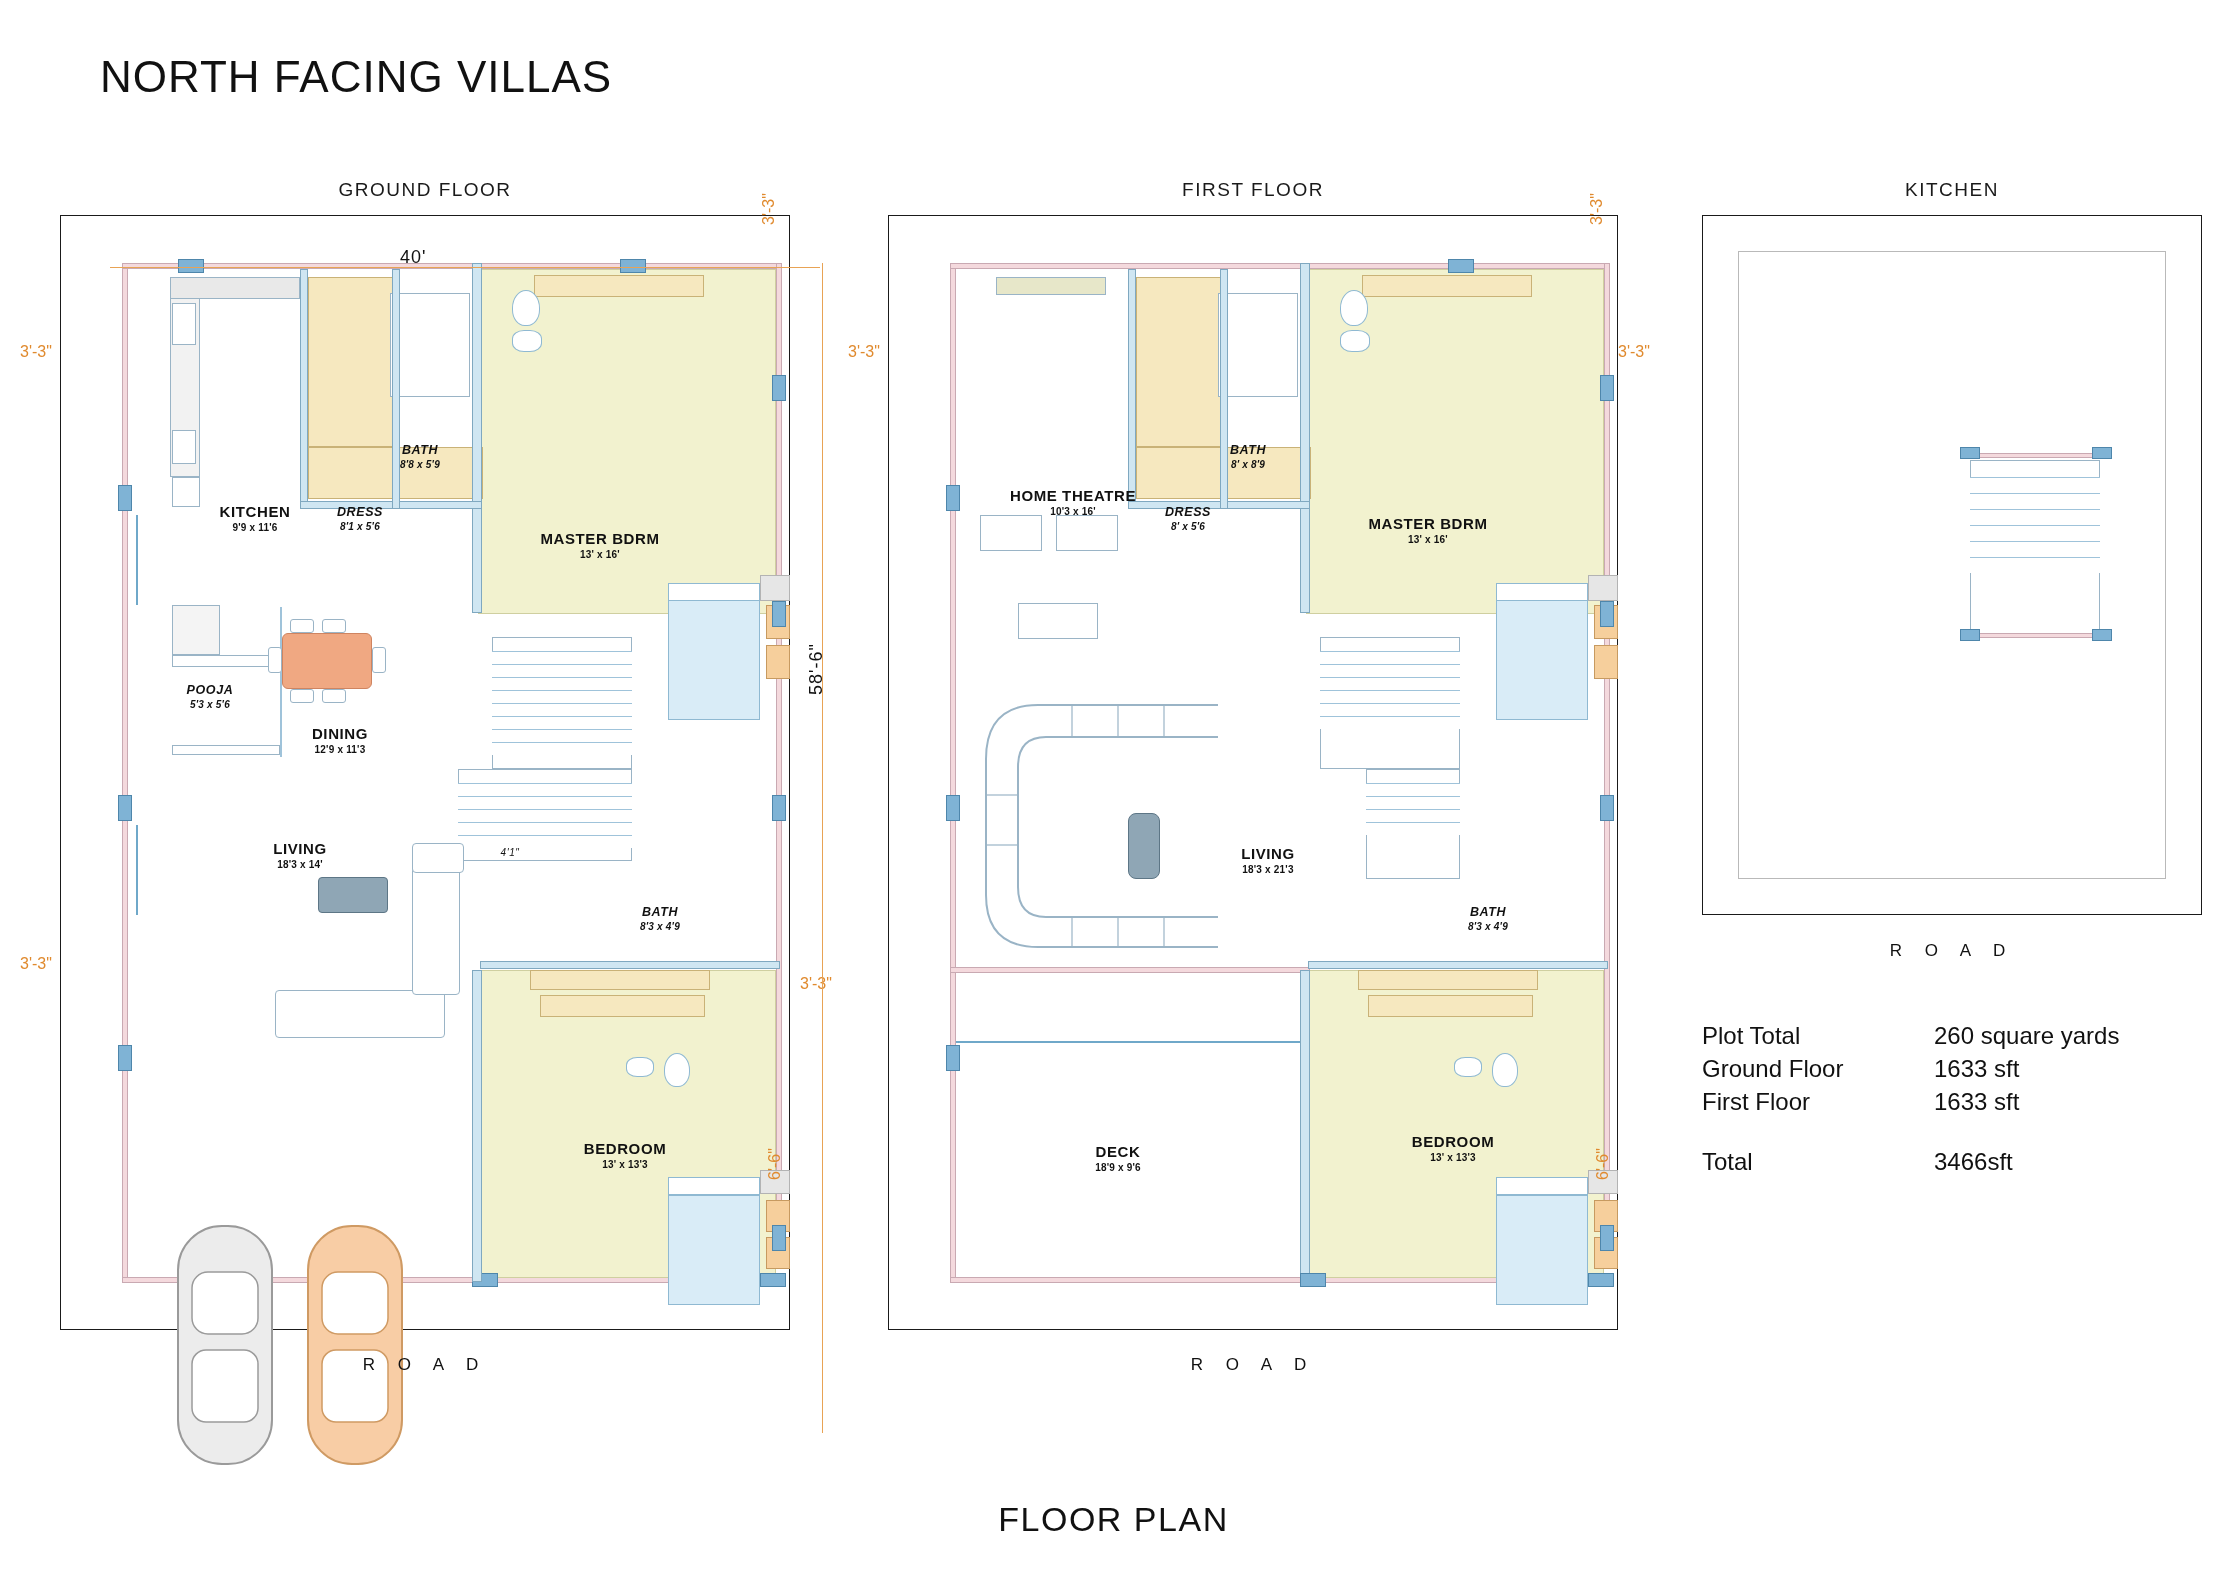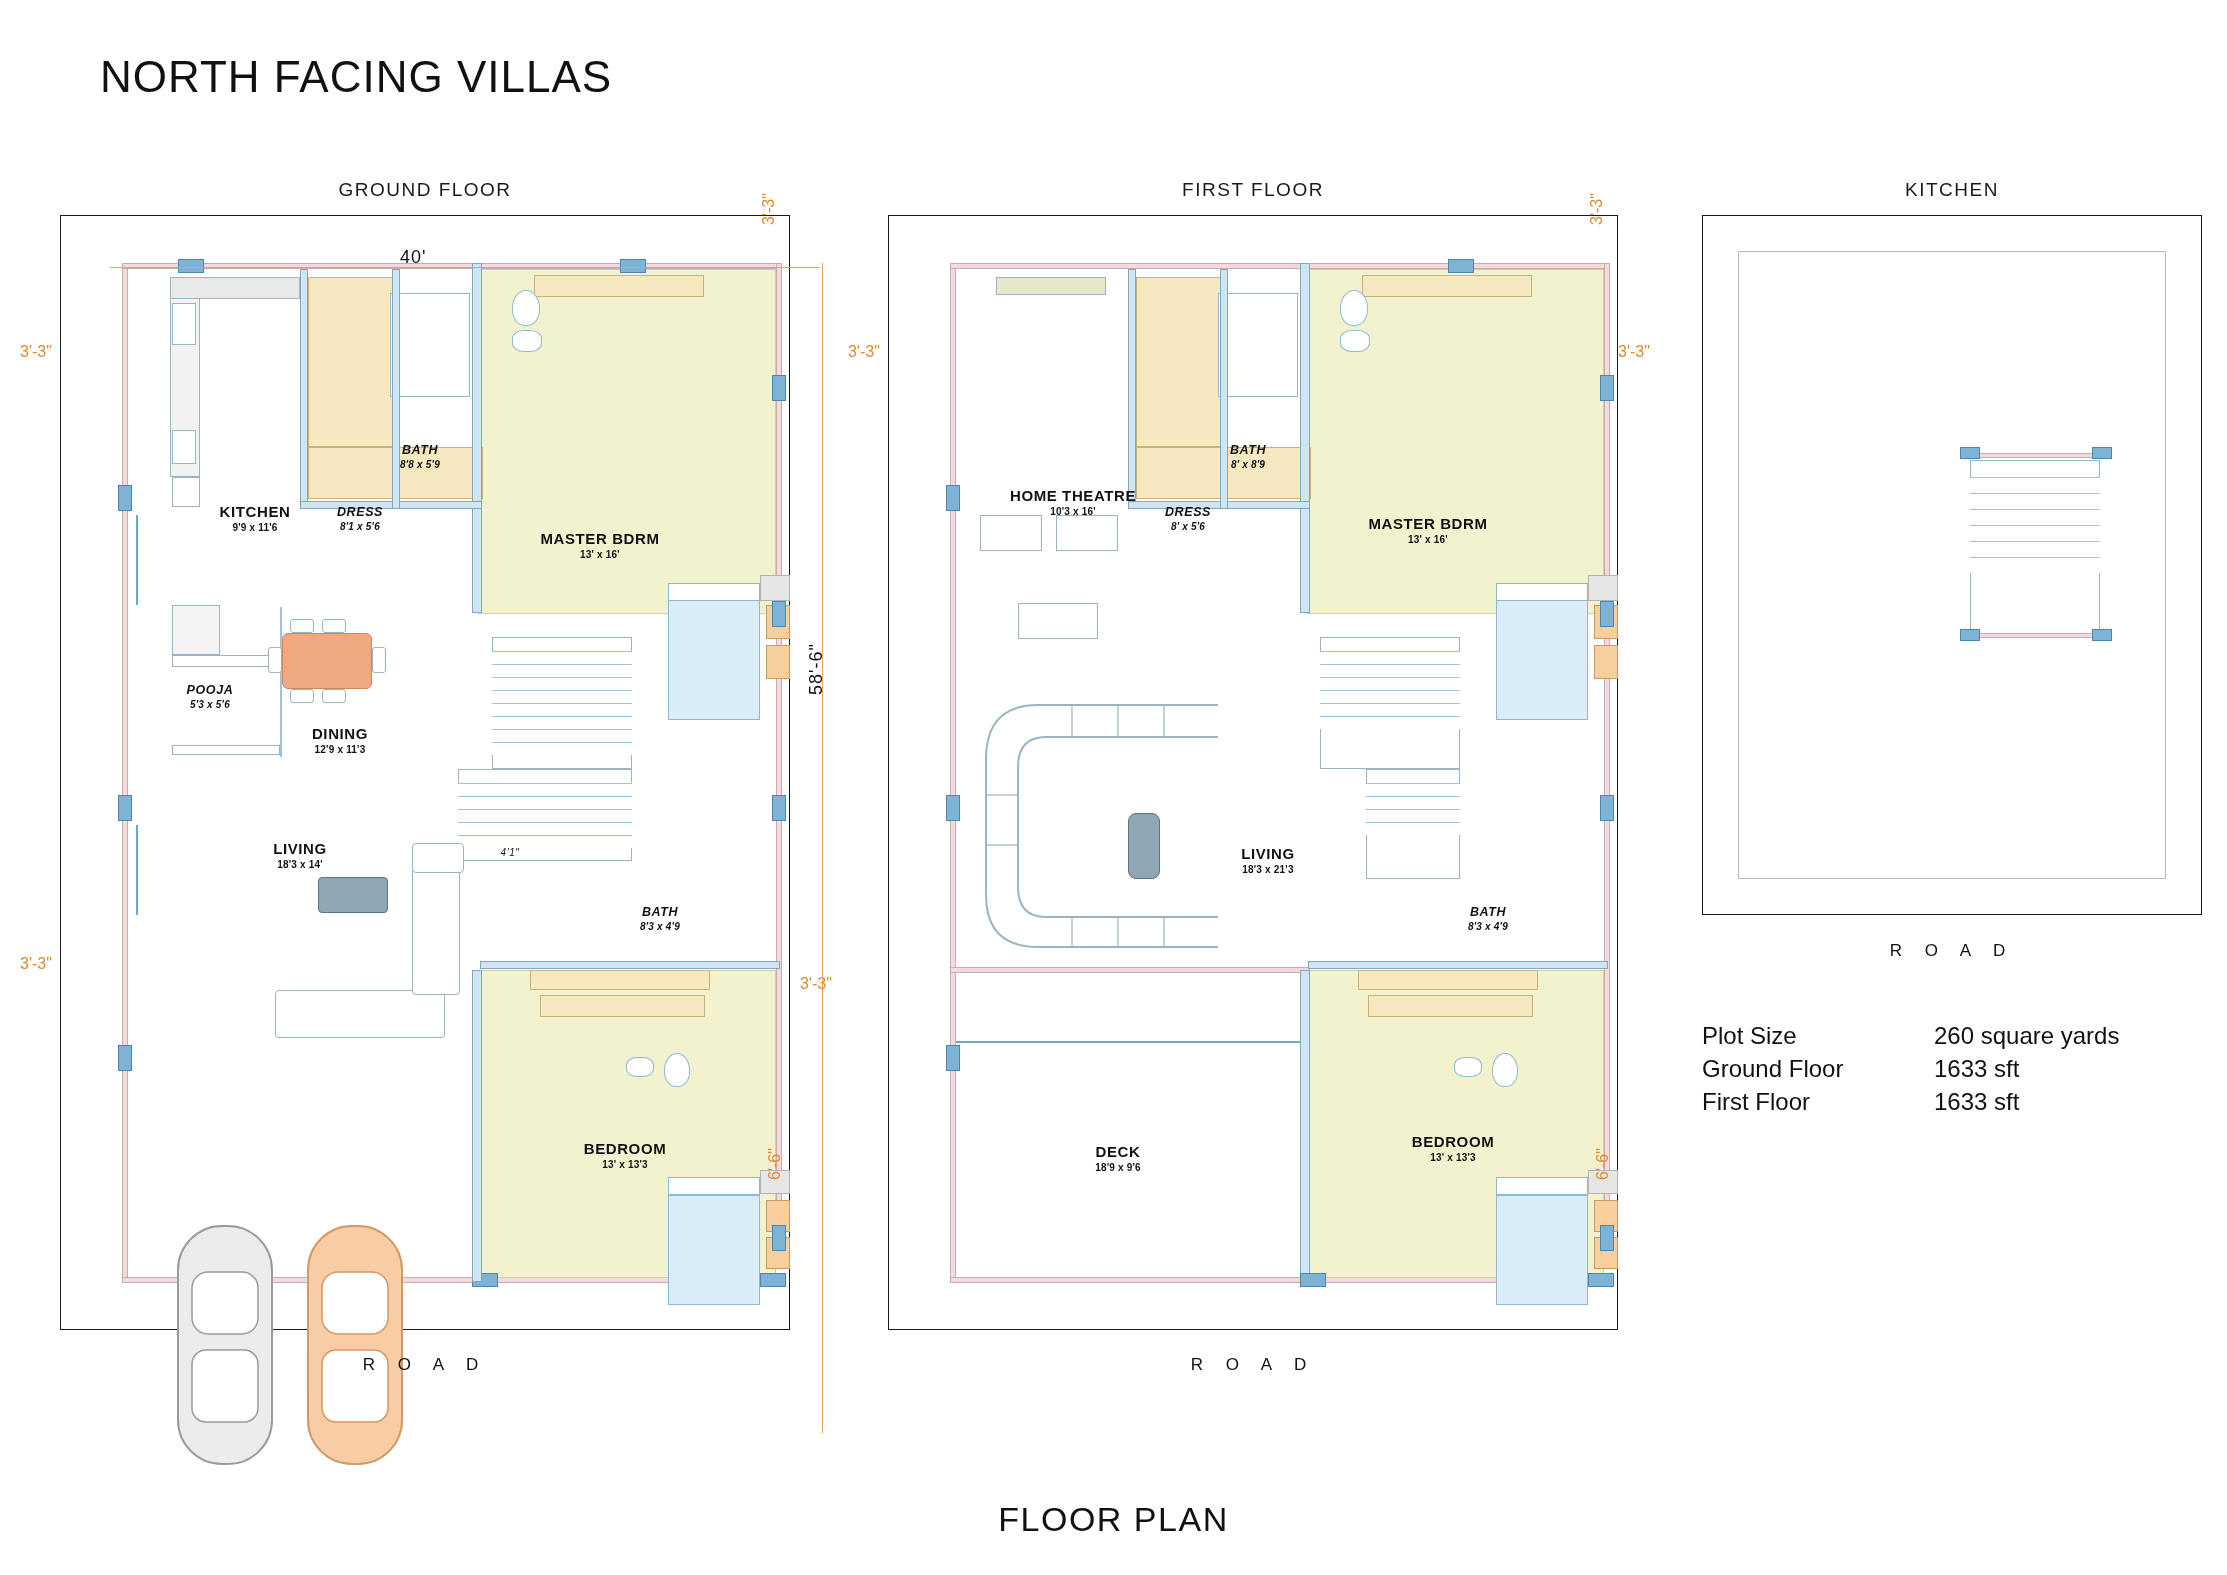--- a/index.html
+++ b/index.html
@@ -484,26 +484,30 @@
   <div class="pier" style="left:258px; top:232px; width:20px; height:12px;"></div>
   <div class="pier" style="left:390px; top:232px; width:20px; height:12px;"></div>
   <div class="pier" style="left:258px; top:414px; width:20px; height:12px;"></div>
   <div class="pier" style="left:390px; top:414px; width:20px; height:12px;"></div>
 
   <div class="road" style="top:726px;">R   O   A   D</div>
 </div>
 
 <div class="info">
   <div class="info-row">
-    <div class="info-key">Plot Size</div>
+    <div class="info-key">Plot Total</div>
     <div class="info-val">260 square yards</div>
   </div>
   <div class="info-row">
     <div class="info-key">Ground Floor</div>
     <div class="info-val">1633 sft</div>
   </div>
   <div class="info-row">
     <div class="info-key">First Floor</div>
     <div class="info-val">1633 sft</div>
   </div>
+  <div class="info-total">
+    <div class="info-key">Total</div>
+    <div class="info-val">3466sft</div>
+  </div>
 </div>
 
 <div class="plan-caption">FLOOR PLAN</div>
 
 </body></html>

